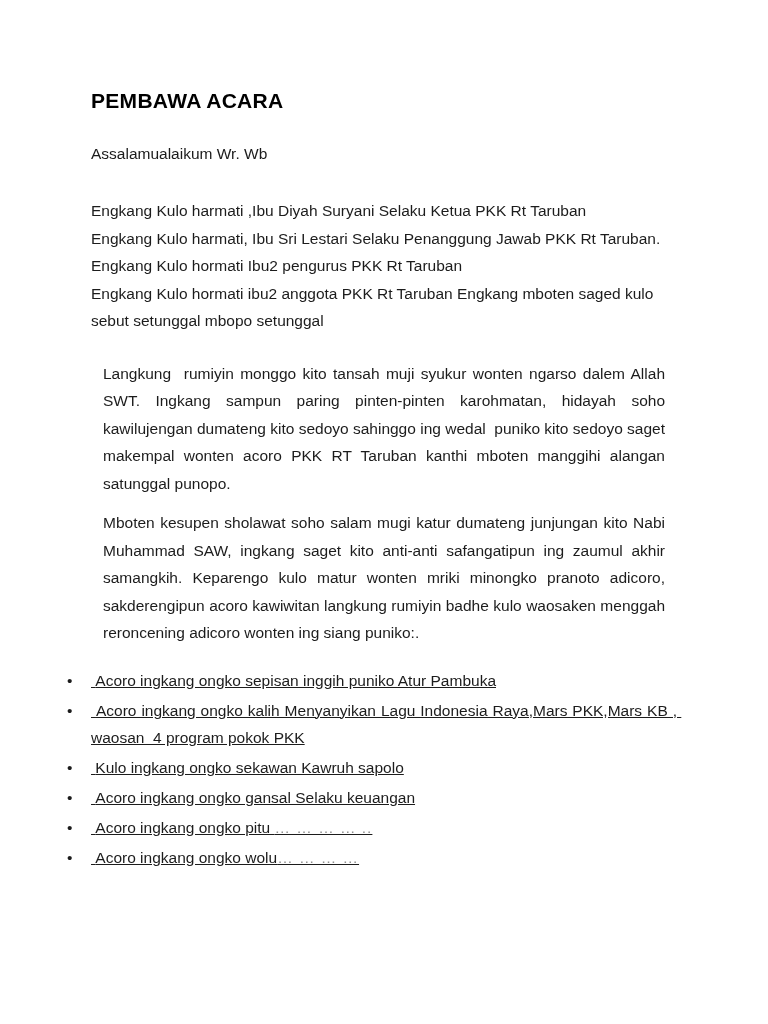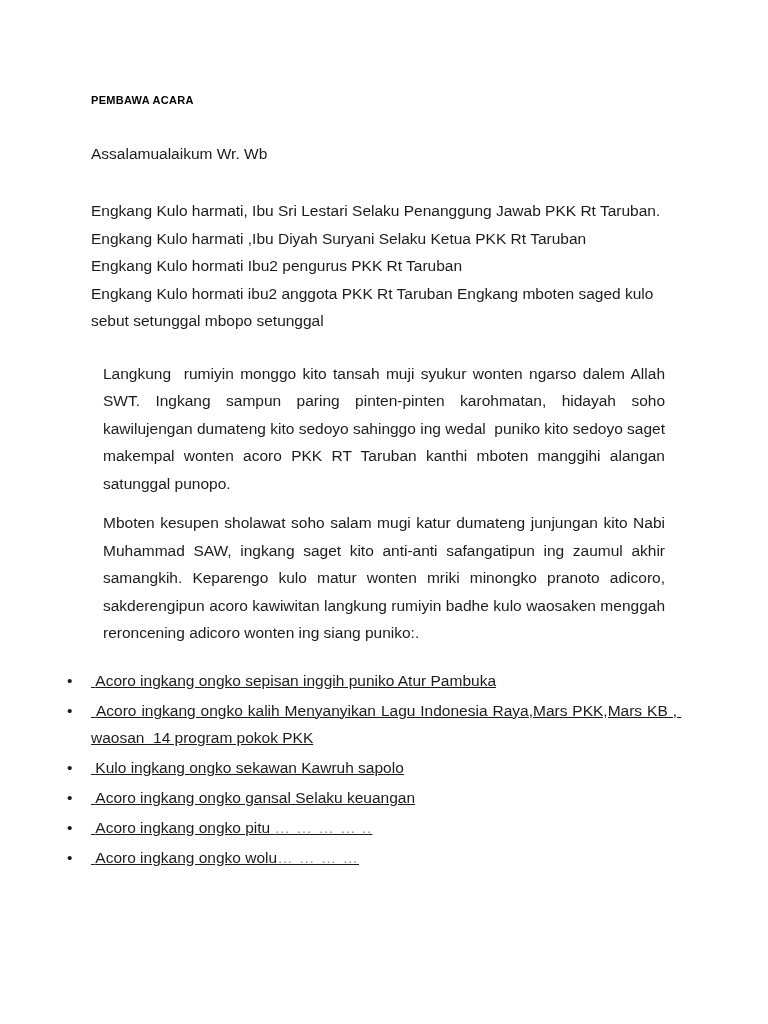--- a/index.html
+++ b/index.html
@@ -18,21 +18,21 @@
     line-height: 27.5px;
     overflow: hidden;
     box-sizing: border-box;
   }
   .content {
     padding: 87px 91px 0 91px;
     box-sizing: border-box;
   }
   .doc-title {
     margin: 0;
-    font-size: 11px;
+    font-size: 21px;
     font-weight: bold;
     color: #000000;
     letter-spacing: 0.3px;
     line-height: 27.5px;
   }
   .greeting {
     margin: 25px 0 0 0;
     white-space: pre-wrap;
   }
   .block-salutations {
@@ -81,34 +81,34 @@
 <body>
 
 <div class="page">
   <div class="content">
 
     <h1 class="doc-title">PEMBAWA ACARA</h1>
 
     <p class="greeting">Assalamualaikum Wr. Wb</p>
 
     <div class="block-salutations">
+      <p>Engkang Kulo harmati ,Ibu Diyah Suryani Selaku Ketua PKK Rt Taruban</p>
       <p>Engkang Kulo harmati, Ibu Sri Lestari Selaku Penanggung Jawab PKK Rt Taruban.</p>
-      <p>Engkang Kulo harmati ,Ibu Diyah Suryani Selaku Ketua PKK Rt Taruban</p>
       <p>Engkang Kulo hormati Ibu2 pengurus PKK Rt Taruban</p>
       <p>Engkang Kulo hormati ibu2 anggota PKK Rt Taruban Engkang mboten saged kulo sebut setunggal mbopo setunggal</p>
     </div>
 
     <div class="block-body">
       <p>Langkung  rumiyin monggo kito tansah muji syukur wonten ngarso dalem Allah SWT. Ingkang sampun paring pinten-pinten karohmatan, hidayah soho kawilujengan dumateng kito sedoyo sahinggo ing wedal  puniko kito sedoyo saget makempal wonten acoro PKK RT Taruban kanthi mboten manggihi alangan satunggal punopo.</p>
       <p>Mboten kesupen sholawat soho salam mugi katur dumateng junjungan kito Nabi Muhammad SAW, ingkang saget kito anti-anti safangatipun ing zaumul akhir samangkih. Keparengo kulo matur wonten mriki minongko pranoto adicoro, sakderengipun acoro kawiwitan langkung rumiyin badhe kulo waosaken menggah reroncening adicoro wonten ing siang puniko:.</p>
     </div>
 
     <ul class="agenda">
       <li><span> Acoro ingkang ongko sepisan inggih puniko Atur Pambuka</span></li>
-      <li class="justify"><span> Acoro ingkang ongko kalih Menyanyikan Lagu Indonesia Raya,Mars PKK,Mars KB , waosan  14 program pokok PKK</span></li>
+      <li class="justify"><span> Acoro ingkang ongko kalih Menyanyikan Lagu Indonesia Raya,Mars PKK,Mars KB , waosan  4 program pokok PKK</span></li>
       <li><span> Kulo ingkang ongko sekawan Kawruh sapolo</span></li>
       <li><span> Acoro ingkang ongko gansal Selaku keuangan</span></li>
       <li><span> Acoro ingkang ongko pitu </span><span class="dots">… … … … ..</span></li>
       <li><span> Acoro ingkang ongko wolu</span><span class="dots">… … … …</span></li>
     </ul>
 
   </div>
 </div>
 
 </body></html>

